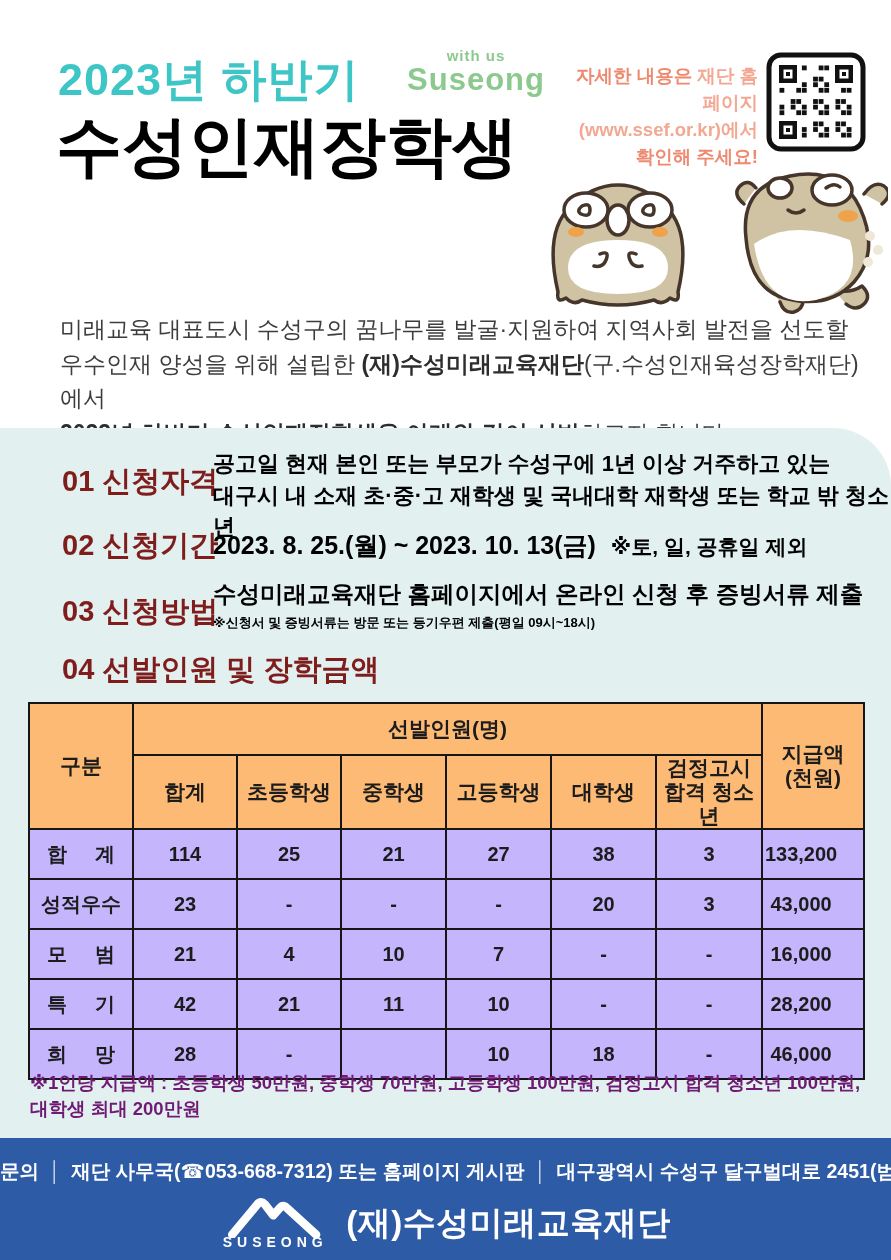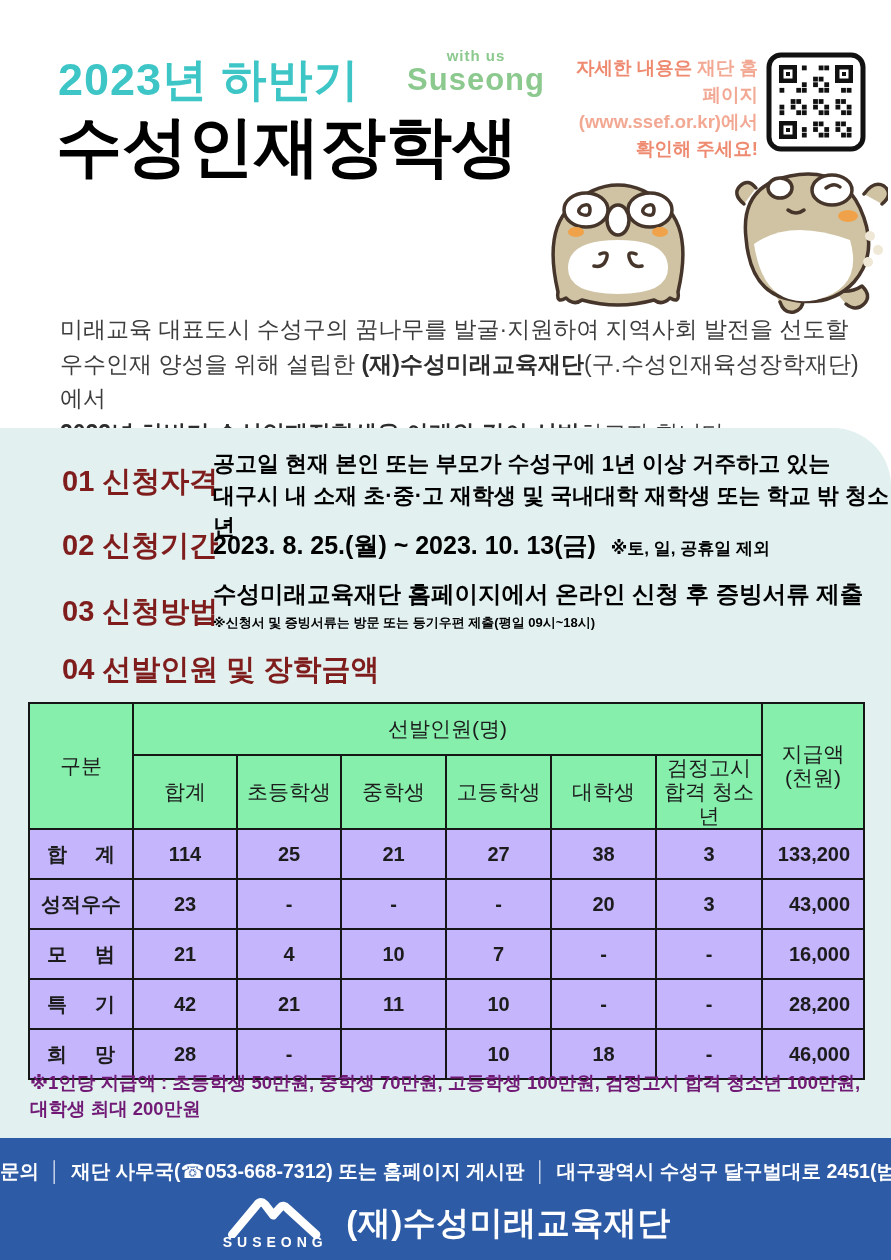--- a/index.html
+++ b/index.html
@@ -21,21 +21,21 @@
   .main-title {
     left: 56px; top: 102px;
     font-size: 66px; font-weight: 800; color: #000000;
     line-height: 88px; letter-spacing: 0px;
   }
   .suseong-logo { left: 396px; top: 47px; width: 160px; text-align: center; color: #8cc98e; }
   .suseong-logo .withus { font-size: 15px; font-weight: 600; letter-spacing: 1px; }
   .suseong-logo .susname { font-size: 31px; font-weight: 700; letter-spacing: 1px; margin-top: -2px; }
 
   .notice {
-    left: 570px; top: 54px; width: 188px;
+    left: 570px; top: 62px; width: 188px;
     text-align: right; font-size: 18.5px; line-height: 27px;
     color: #f2a893; font-weight: 600;
   }
   .notice b { color: #ee8a70; font-weight: 700; }
 
   .qr { left: 766px; top: 52px; width: 100px; height: 100px; }
 
   .mascots { left: 548px; top: 158px; width: 340px; height: 158px; }
 
   .intro {
@@ -51,36 +51,36 @@
     border-top-right-radius: 58px;
   }
   .sec-label {
     font-size: 29px; font-weight: 800; color: #7f1d1d; white-space: nowrap;
   }
   .sec-body { color: #000000; }
   .sec01-label { left: 62px; top: 462px; }
   .sec01-text  { left: 213px; top: 448px; font-size: 22px; line-height: 31.5px; font-weight: 600; }
   .sec02-label { left: 62px; top: 526px; }
   .sec02-text  { left: 213px; top: 529px; font-size: 25px; font-weight: 600; white-space: nowrap; }
-  .sec02-text .small-note { font-size: 17px; font-weight: 600; margin-left: 8px; }
+  .sec02-text .small-note { font-size: 21px; font-weight: 600; margin-left: 8px; }
   .sec03-label { left: 62px; top: 592px; }
   .sec03-text  { left: 213px; top: 578px; }
   .sec03-text .line1 { font-size: 23.5px; font-weight: 600; }
   .sec03-text .line2 { font-size: 13px; font-weight: 600; margin-top: 4px; }
   .sec04-label { left: 62px; top: 650px; }
 
   
   .tbl-wrap { left: 28px; top: 702px; width: 835px; }
   table { border-collapse: collapse; table-layout: fixed; width: 835px; background: #ffffff; }
   th, td { border: 2px solid #161616; text-align: center; vertical-align: middle; overflow: hidden; }
-  thead th { background: #86efac; font-size: 21px; font-weight: 400; color: #1c1c1c; height: 52px; }
+  thead th { background: #fdba74; font-size: 21px; font-weight: 700; color: #1c1c1c; height: 52px; }
   thead .two-line { line-height: 24px; }
   tbody td { font-size: 20px; font-weight: 600; color: #1c1c1c; height: 50px; background: #c4b5fd; }
   td.rowlabel { white-space: pre; }
-  td.amount { text-align: right; padding-right: 13px; margin-left: 12px; }
+  td.amount { text-align: center; padding-right: 24px; margin-left: 12px; }
 
   .footnotes {
     left: 30px; top: 1070px; width: 845px;
     font-size: 18.5px; line-height: 26px; color: #701a75; font-weight: 600;
   }
 
   
   .footer {
     left: 0; top: 1138px; width: 891px; height: 122px;
     background: #2e5ba6; color: #ffffff;

